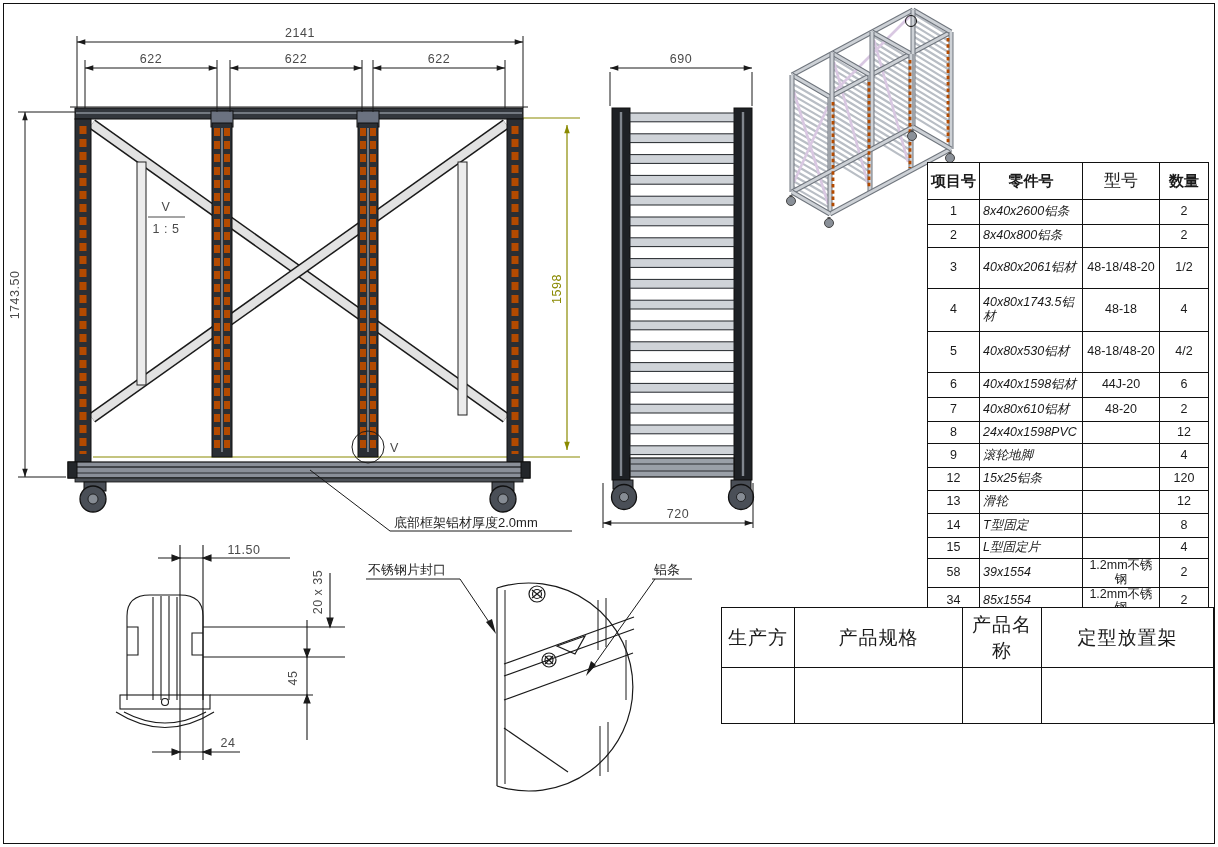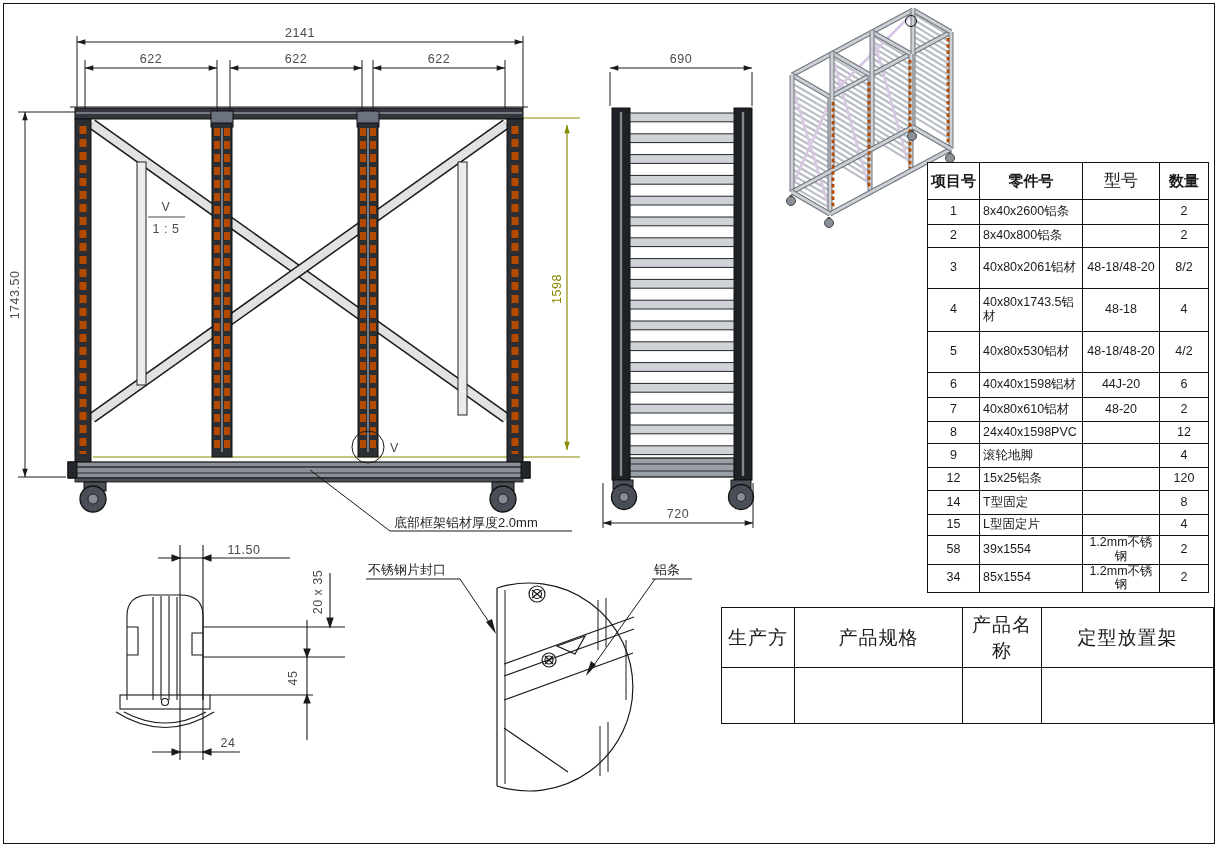--- a/index.html
+++ b/index.html
@@ -13,21 +13,21 @@
   svg text.cn { fill:#1f1f1f; font-size:13px; letter-spacing:0; }
   svg text.olive { fill:#8a8a00; }
 
   table { border-collapse:collapse; position:absolute; table-layout:fixed; background:#fff; }
   td,th { border:1.4px solid #111; padding:0 3px; overflow:hidden; color:#1a1a1a; }
 
   .parts { left:927px; top:162px; width:281px; font-size:12.5px; }
   .parts th { font-size:15px; font-weight:bold; text-align:center; line-height:1.15; }
   .parts th.thin { font-size:17px; font-weight:normal; }
   .parts td { text-align:center; line-height:1.1; }
-  .parts td.item { text-align:left; }
+  .parts td.item { text-align:left;font-style:italic; }
 
   .info { left:721px; top:607px; width:492px; font-size:19px; }
   .info td { text-align:center; letter-spacing:1px; }
 </style>
 </head>
 <body>
 
 <div class="sheet">
   <div class="sheet-border"></div>
 
@@ -434,21 +434,21 @@
     <tr style="height:23px">
           <td>2</td>
           <td class="item">8x40x800铝条</td>
           <td></td>
           <td>2</td>
         </tr>
     <tr style="height:41px">
           <td>3</td>
           <td class="item">40x80x2061铝材</td>
           <td>48-18/48-20</td>
-          <td>8/2</td>
+          <td>1/2</td>
         </tr>
     <tr style="height:43px">
           <td>4</td>
           <td class="item">40x80x1743.5铝材</td>
           <td>48-18</td>
           <td>4</td>
         </tr>
     <tr style="height:41px">
           <td>5</td>
           <td class="item">40x80x530铝材</td>
@@ -477,20 +477,26 @@
           <td>9</td>
           <td class="item">滚轮地脚</td>
           <td></td>
           <td>4</td>
         </tr>
     <tr style="height:23px">
           <td>12</td>
           <td class="item">15x25铝条</td>
           <td></td>
           <td>120</td>
+        </tr>
+    <tr style="height:23px">
+          <td>13</td>
+          <td class="item">滑轮</td>
+          <td></td>
+          <td>12</td>
         </tr>
     <tr style="height:24px">
           <td>14</td>
           <td class="item">T型固定</td>
           <td></td>
           <td>8</td>
         </tr>
     <tr style="height:21px">
           <td>15</td>
           <td class="item">L型固定片</td>

